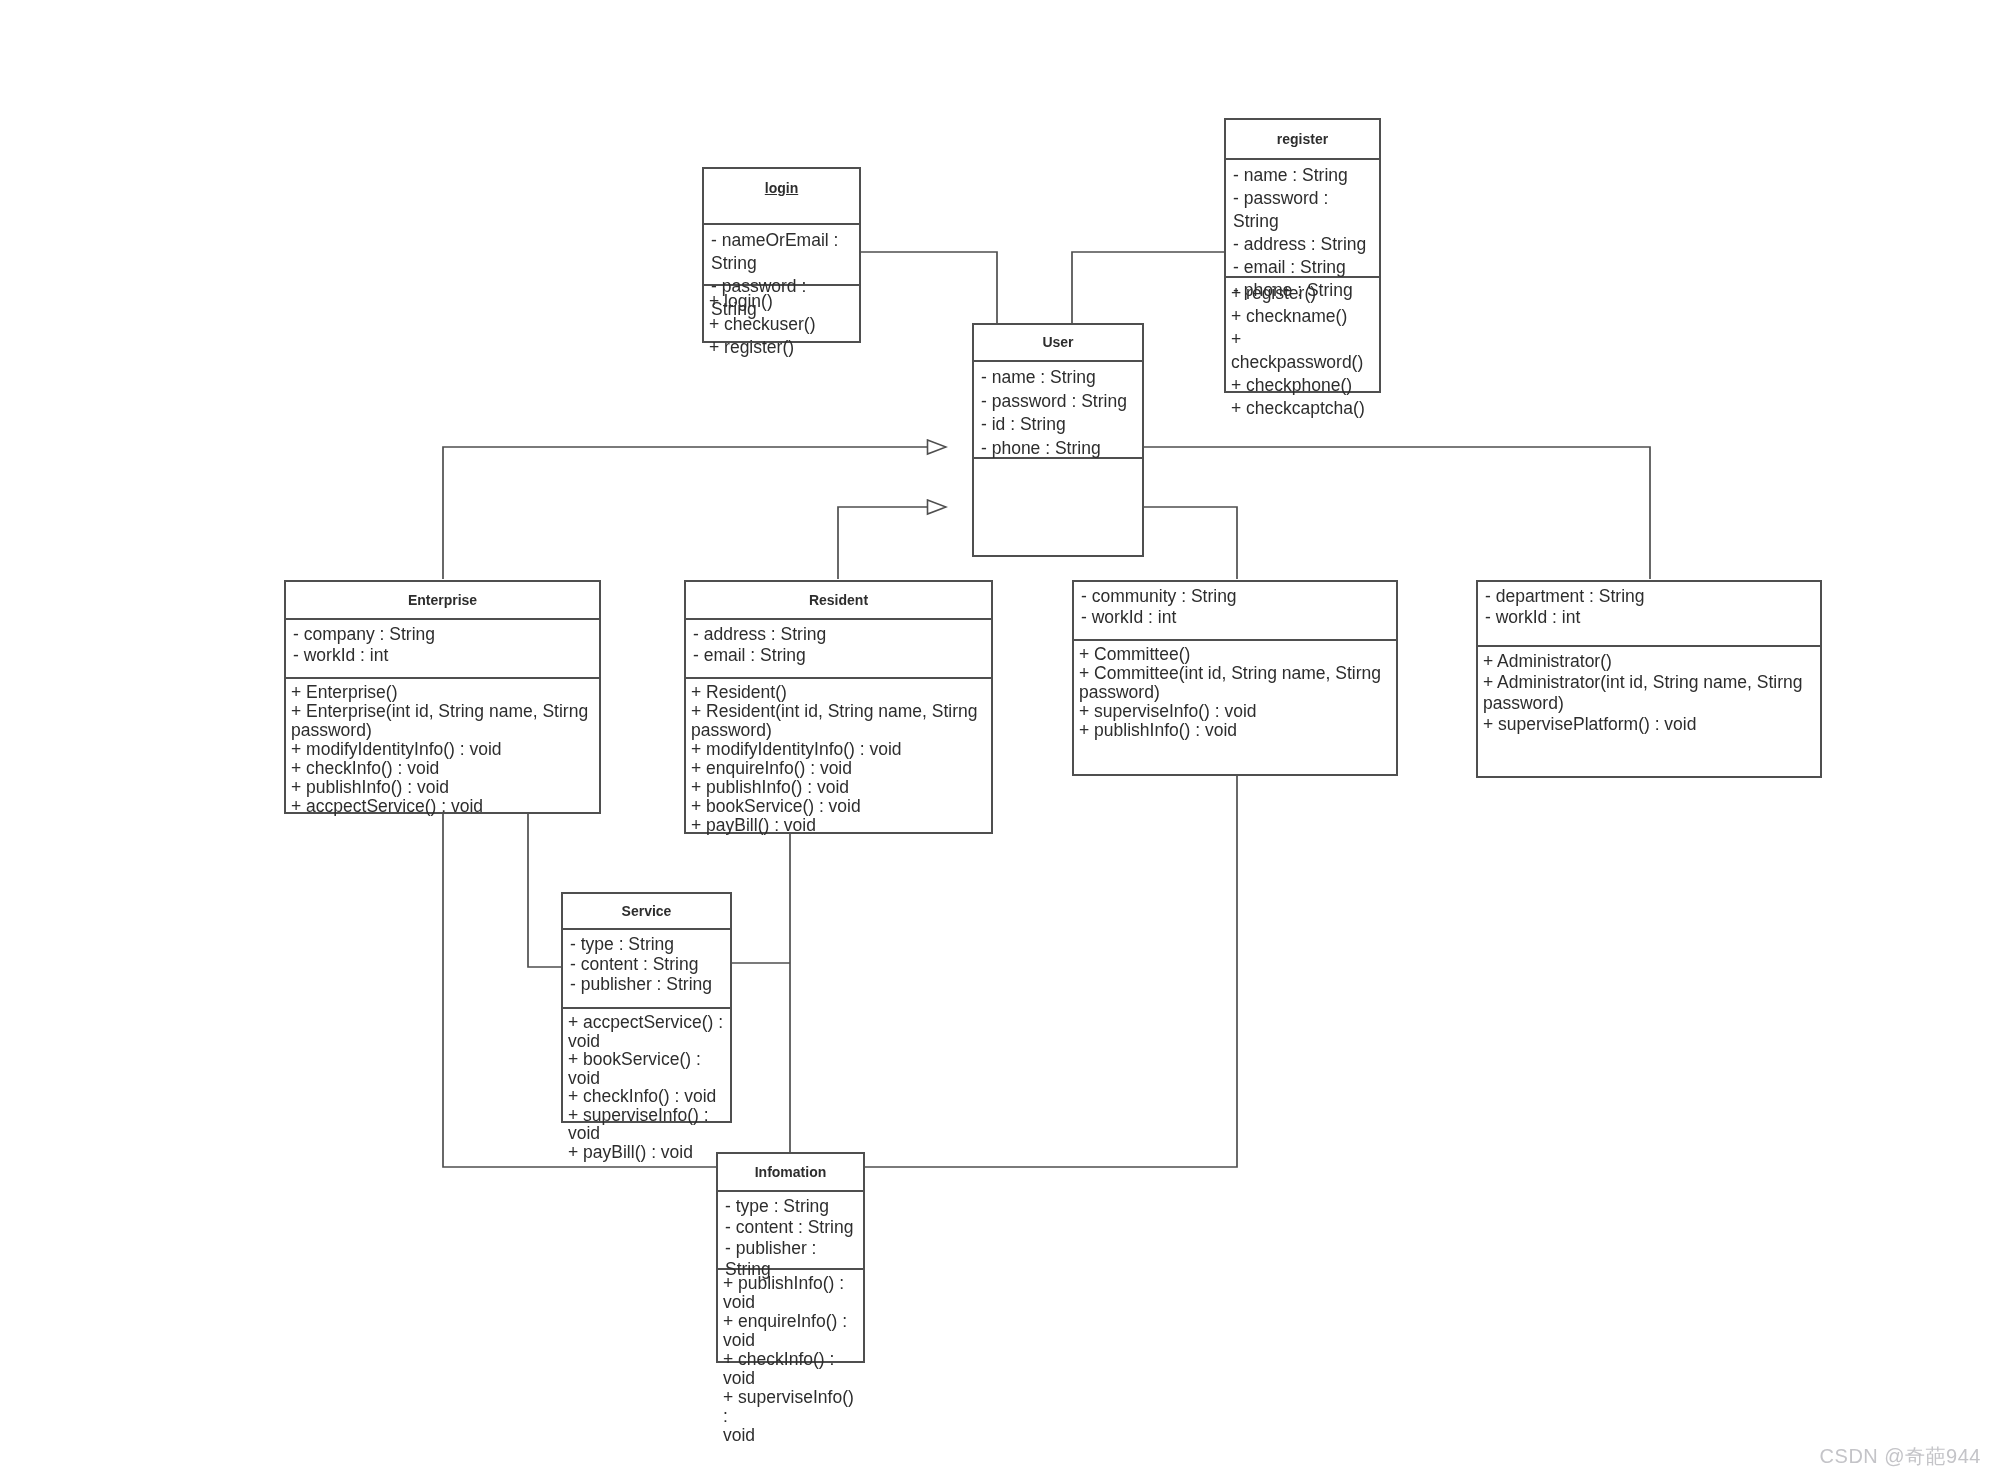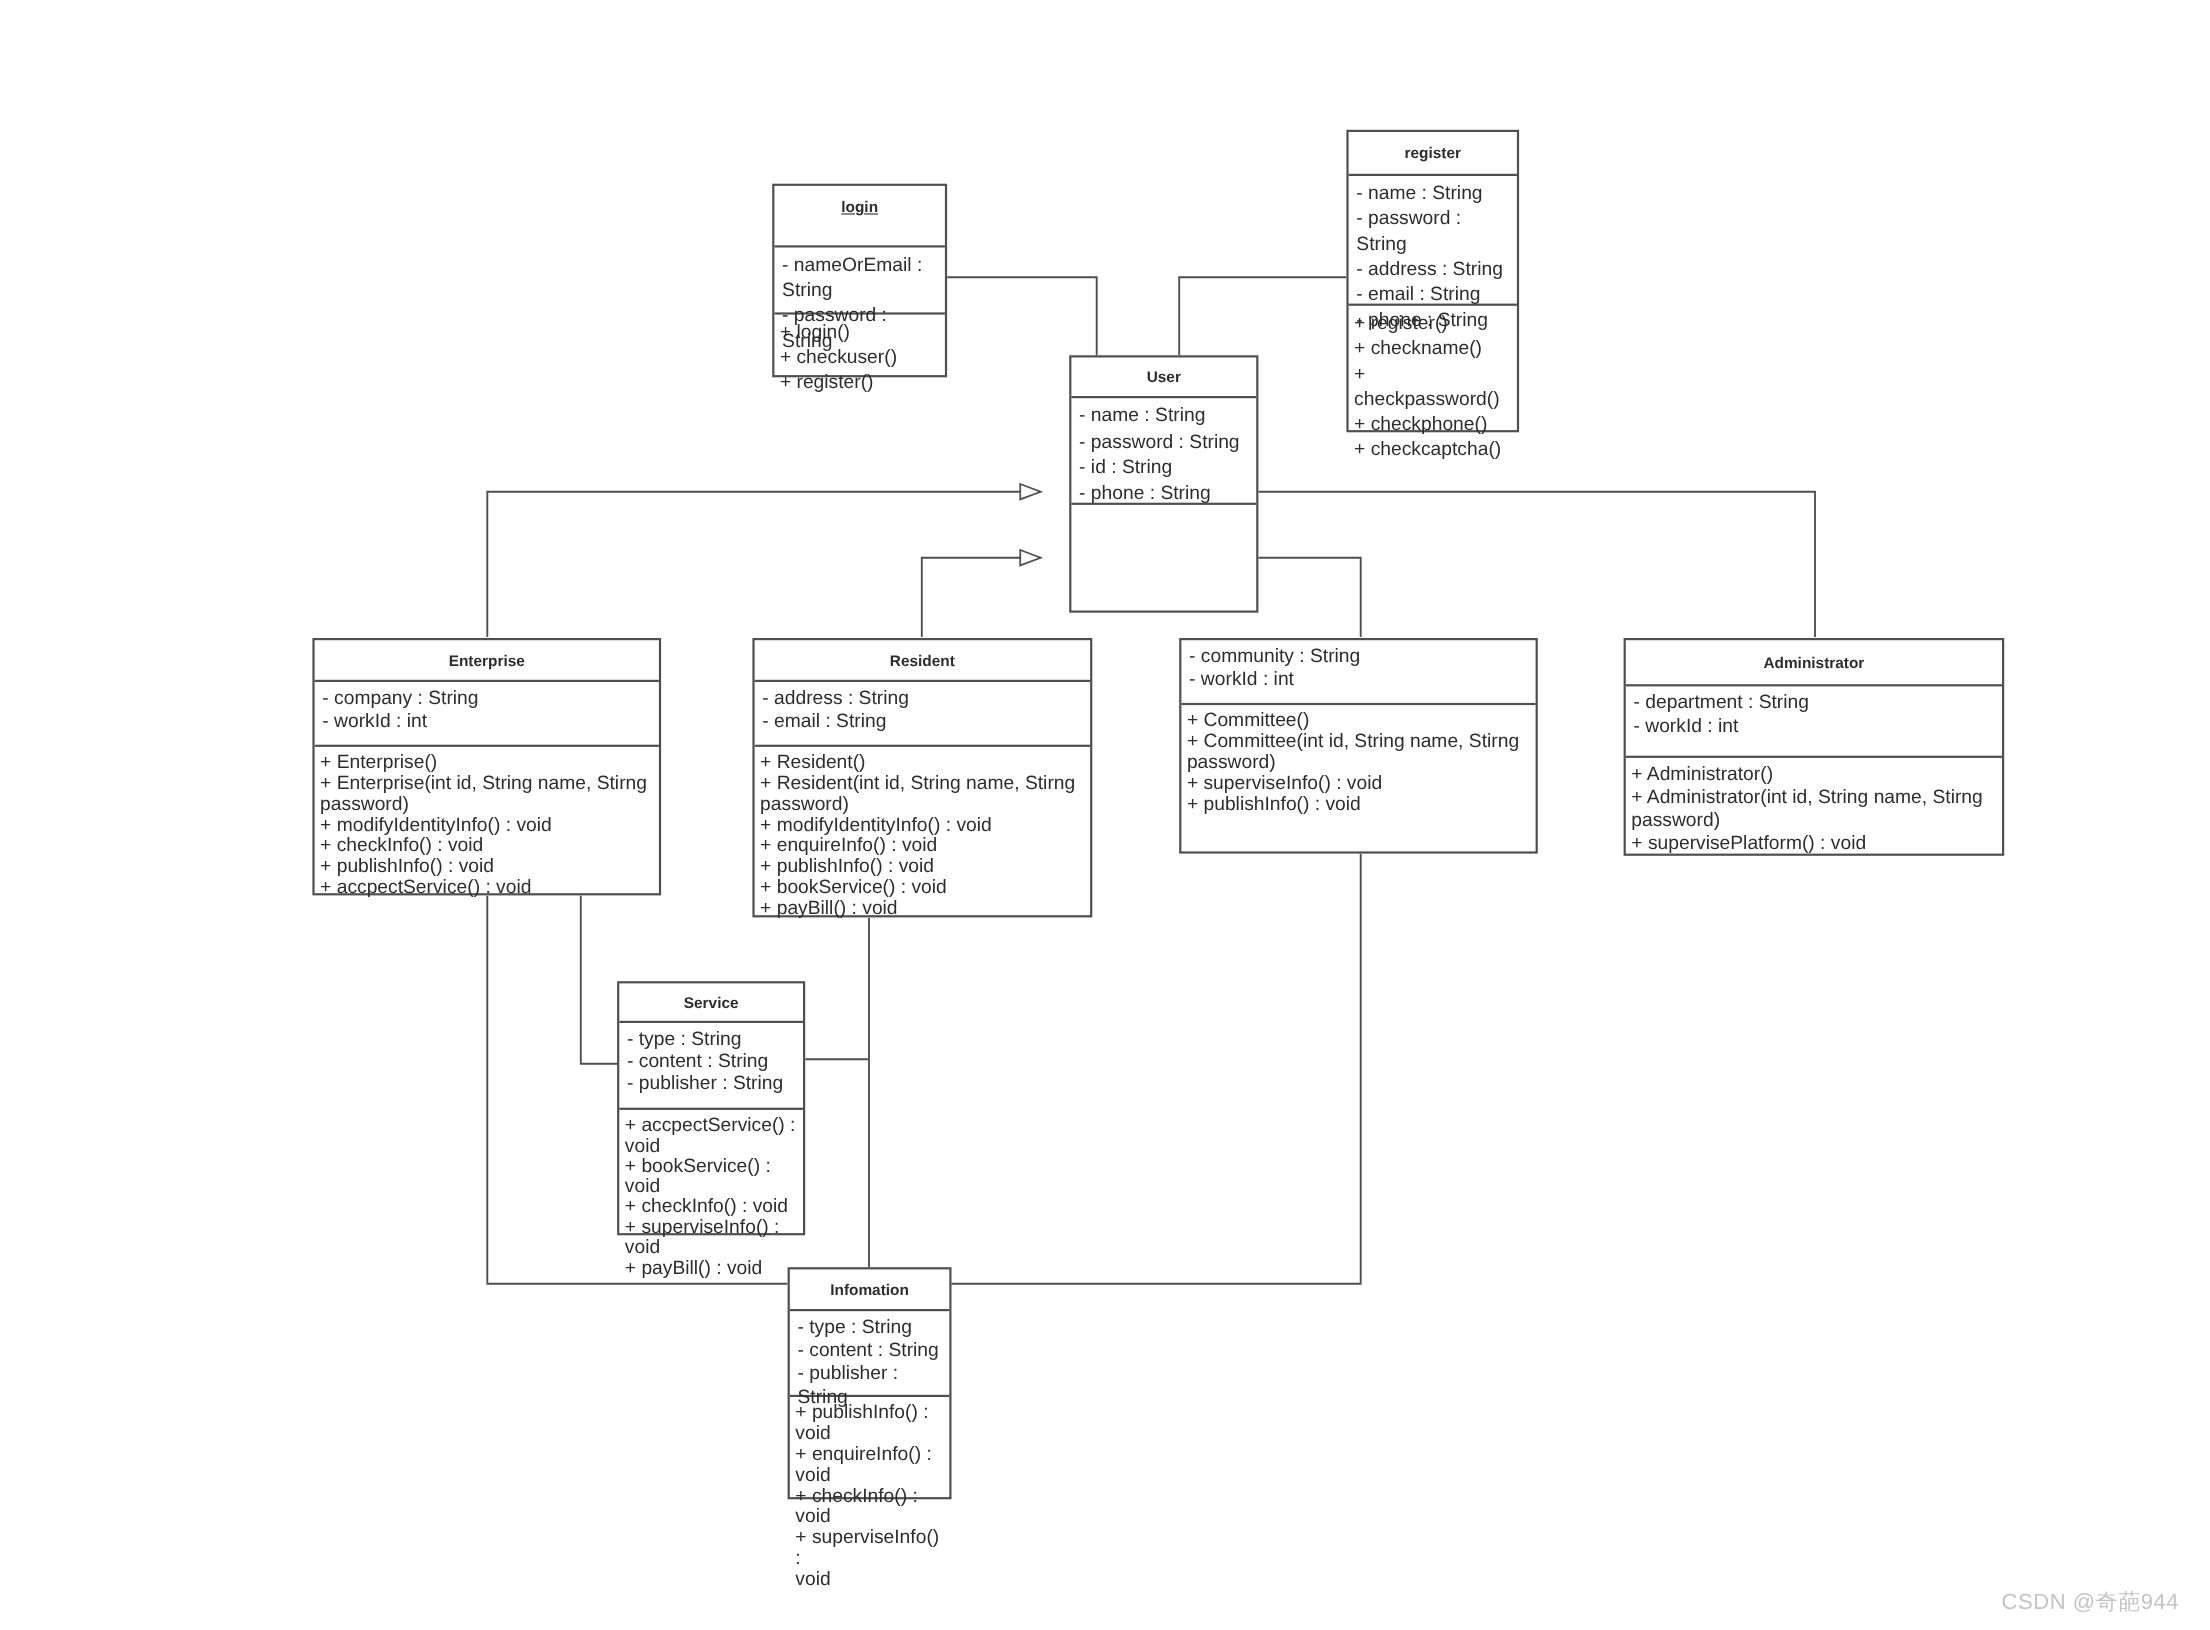--- a/index.html
+++ b/index.html
@@ -150,21 +150,20 @@
     <div class="uml-attrs" style="height:59px;line-height:21px;">- community : String
 - workId : int</div>
     <div class="uml-methods" style="height:95px;line-height:19px;">+ Committee()
 + Committee(int id, String name, Stirng
 password)
 + superviseInfo() : void
 + publishInfo() : void</div>
   </div>
 
   <div class="uml-box" style="left:1476px;top:580px;width:346px;height:198px;">
-    <div class="uml-title" style="height:42px;line-height:40px;">Administrator</div>
     <div class="uml-attrs" style="height:65px;line-height:21px;">- department : String
 - workId : int</div>
     <div class="uml-methods" style="height:87px;line-height:21px;">+ Administrator()
 + Administrator(int id, String name, Stirng
 password)
 + supervisePlatform() : void</div>
   </div>
 
   <div class="uml-box" style="left:561px;top:892px;width:171px;height:231px;">
     <div class="uml-title" style="height:36px;line-height:34px;">Service</div>

